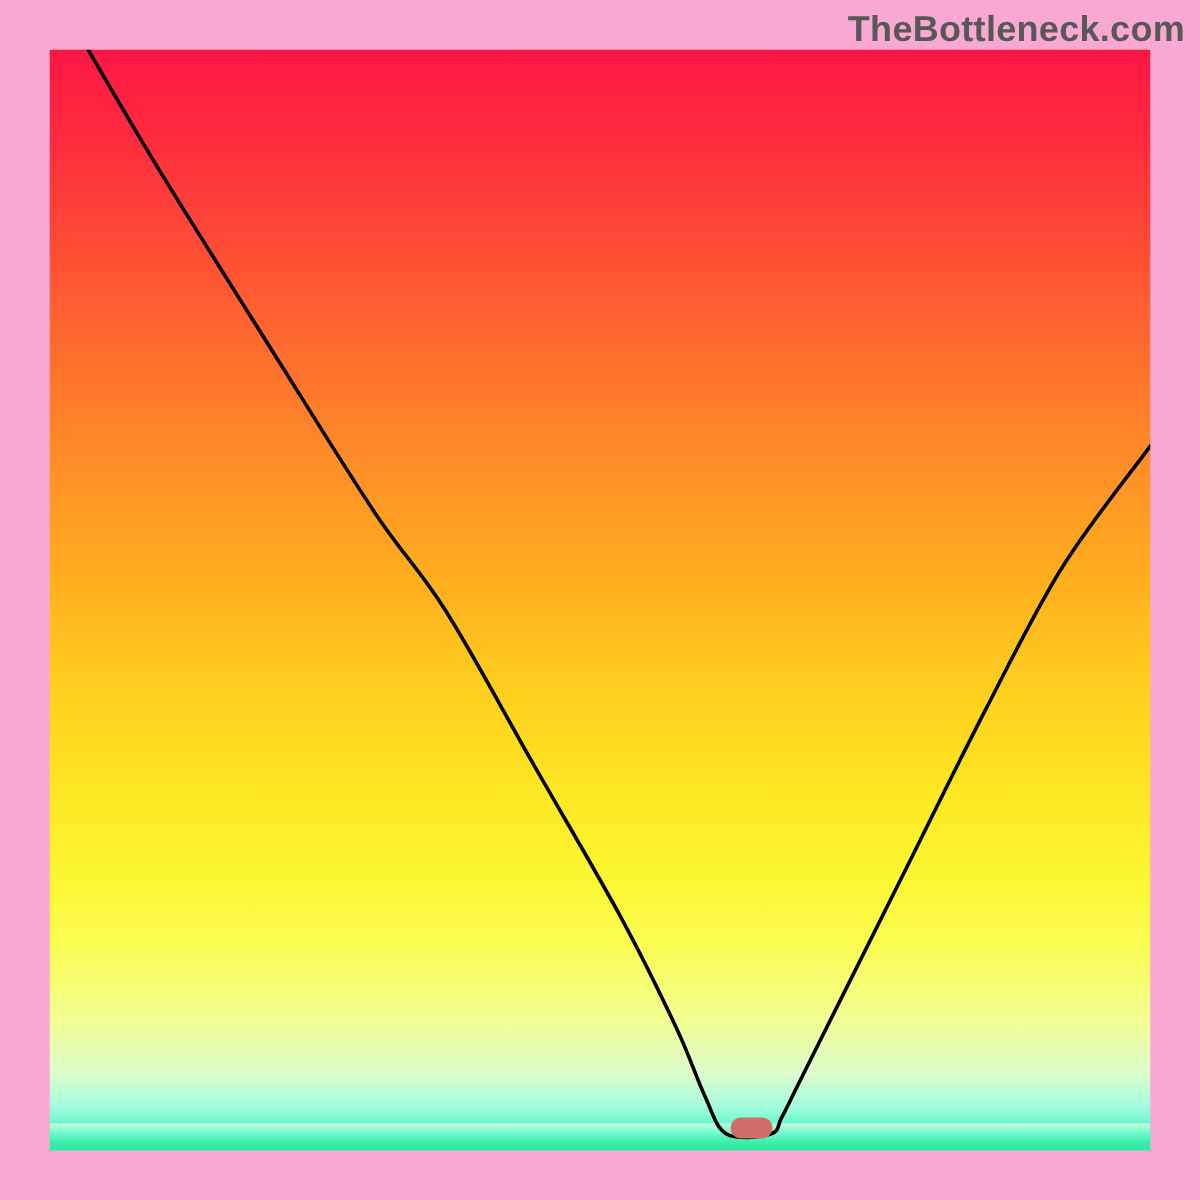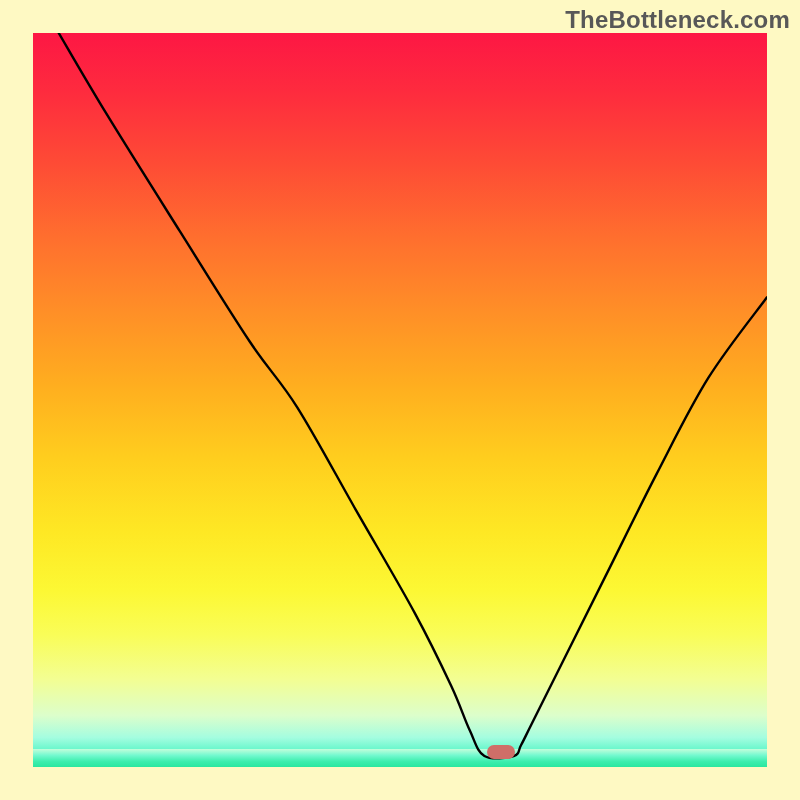--- a/index.html
+++ b/index.html
@@ -7,21 +7,21 @@
     padding: 0;
     width: 800px;
     height: 800px;
     background: #000;
     overflow: hidden;
   }
   .frame {
     position: relative;
     width: 800px;
     height: 800px;
-    background: #fef9c3;
+    background: #f9a8d4;
   }
   .watermark {
     position: absolute;
     top: 6px;
     right: 10px;
     font-family: Arial, Helvetica, sans-serif;
     font-size: 24px;
     font-weight: 600;
     color: #585858;
     letter-spacing: 0.2px;

